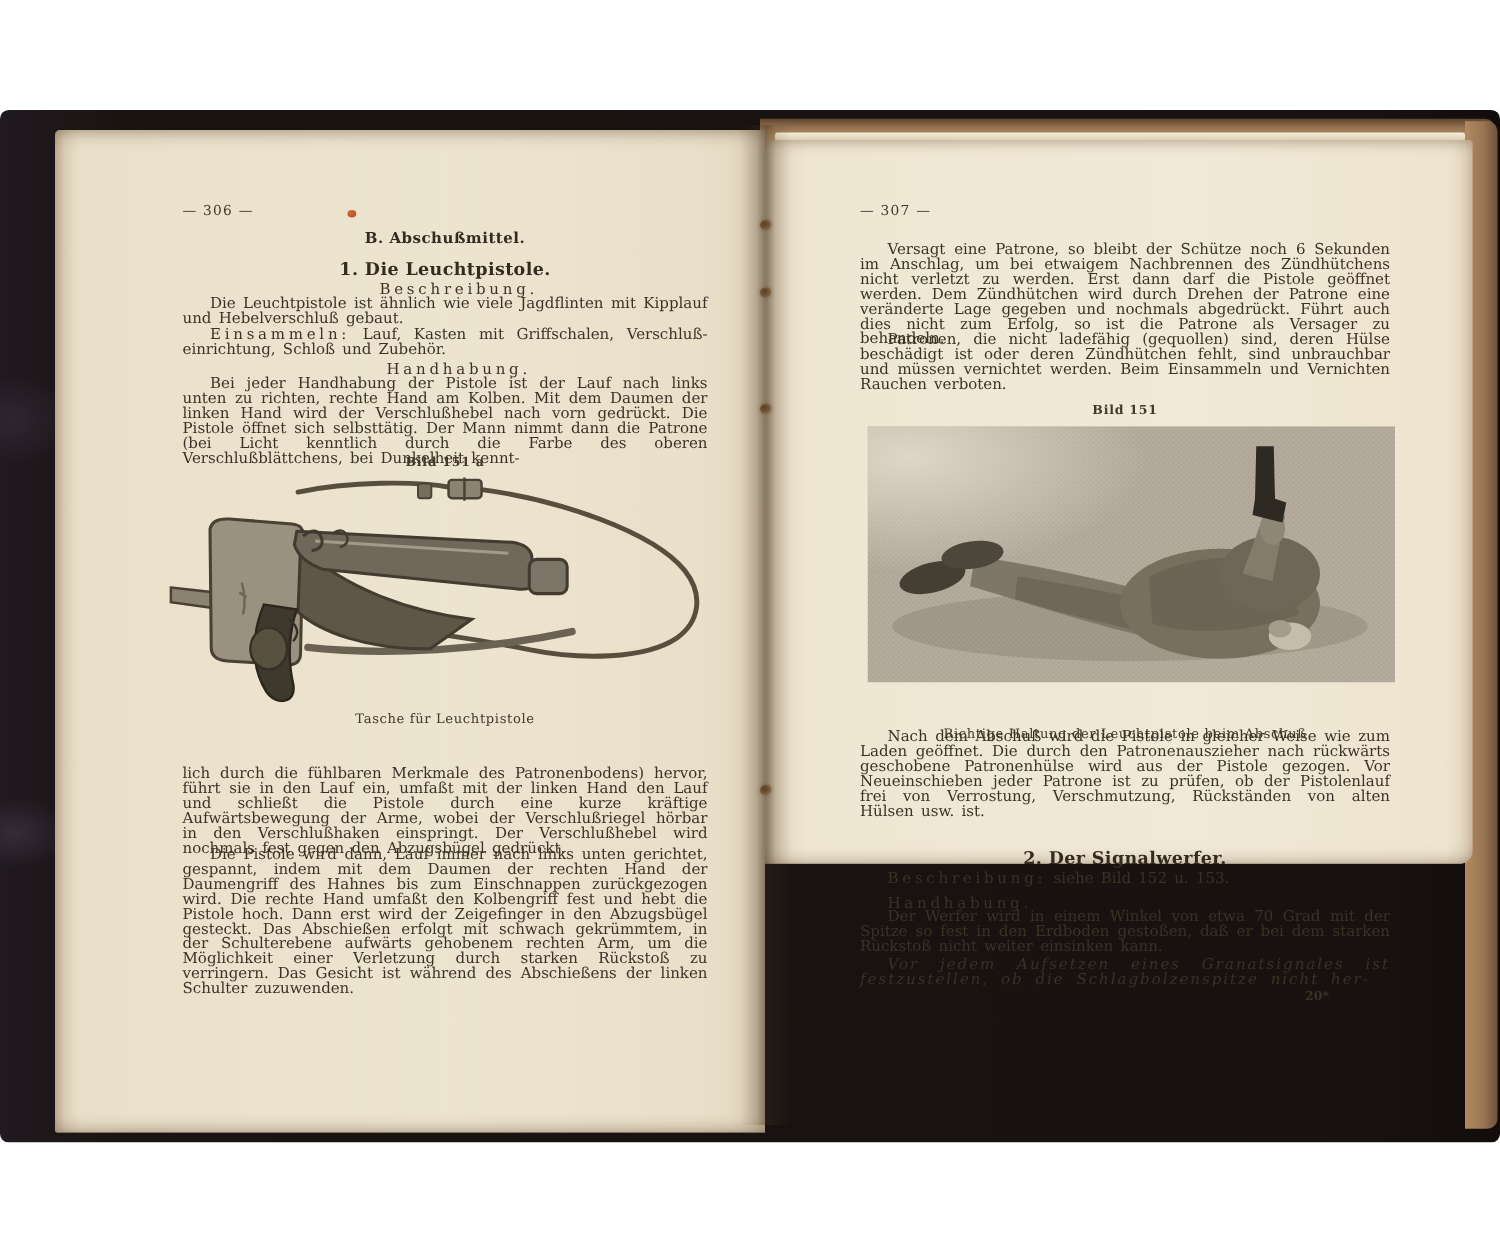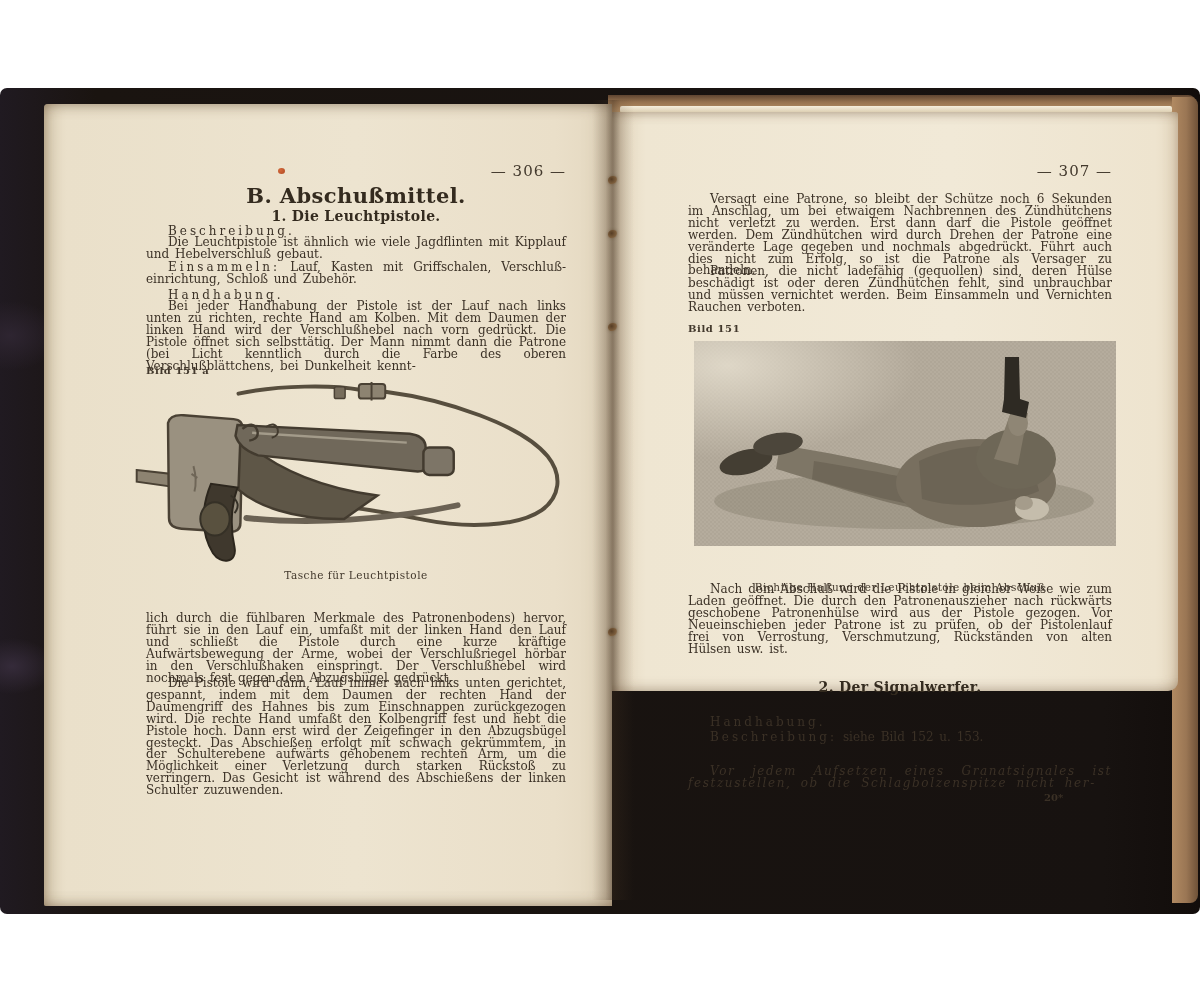--- a/index.html
+++ b/index.html
@@ -68,34 +68,34 @@
                rgba(58,43,28,.38) 50%, rgba(80,60,40,.14) 68%, rgba(80,60,40,0) 100%);
   }
   .stitch{
     position:absolute;left:608px;width:9px;height:8px;border-radius:50% 40% 55% 45%;
     background:radial-gradient(circle at 40% 40%, #563d24 0%, #7c5e3d 60%, rgba(140,110,80,.2) 100%);
     box-shadow:0 0 3px rgba(90,65,40,.5);
   }
 
   
   .blk{position:absolute;}
-  .col-l{left:102px;width:420px;}
+  .col-l{left:102px;width:420px;text-align:center;}
   .col-r{left:76px;width:424px;}
-  .pagenum{font-size:15px;letter-spacing:1px;text-align:right;color:#42382c;}
-  .h-main{font-size:21px;font-weight:bold;text-align:center;letter-spacing:.4px;color:#342b1f;}
+  .pagenum{font-size:11px;letter-spacing:1px;text-align:left;color:#42382c;}
+  .h-main{font-size:12px;font-weight:bold;text-align:center;letter-spacing:.4px;color:#342b1f;}
   .h-sub{font-size:14px;font-weight:bold;text-align:center;letter-spacing:.3px;color:#342b1f;}
   .spaced{letter-spacing:3px;}
   .lbl{font-size:12px;letter-spacing:3px;text-indent:22px;color:#3b3126;}
   .bt{
     font-size:12px;line-height:11.9px;text-align:justify;word-spacing:2px;
     color:#3b3126;
   }
   .ind{text-indent:22px;}
   .bt p,.bt{margin:0;}
-  .figlbl{font-size:10px;font-weight:bold;text-align:left;letter-spacing:.6px;color:#42382c;}
+  .figlbl{font-size:10px;font-weight:bold;text-align:center;letter-spacing:.6px;color:#42382c;}
   .figcap{font-size:10.5px;text-align:center;letter-spacing:.5px;color:#42382c;}
   .warn{letter-spacing:1.6px;word-spacing:4px;font-style:italic;}
   .sig{font-size:10px;font-weight:bold;color:#3b3126;}
   .ink-dot{
     position:absolute;width:7px;height:6px;border-radius:50%;
     background:radial-gradient(circle at 35% 35%, #d4683a, #b04a22);
   }
   svg{display:block;}
 </style>
 </head>
@@ -218,24 +218,25 @@
         </svg>
       </div>
 
       <div class="blk col-r figcap" style="top:469px;">Richtige Haltung der Leuchtpistole beim Abschuß</div>
 
       <div class="blk col-r bt ind" style="top:472px;">Nach dem Abschuß wird die Pistole in gleicher Weise wie zum Laden geöffnet. Die durch den Patronenauszieher nach rückwärts geschobene Patronenhülse wird aus der Pistole gezogen. Vor Neueinschieben jeder Patrone ist zu prüfen, ob der Pistolenlauf frei von Verrostung, Verschmutzung, Rückständen von alten Hülsen usw. ist.</div>
 
 
       <div class="blk col-r h-sub" style="top:567px;">2. Der Signalwerfer.</div>
 
-      <p class="blk col-r bt ind" style="top:620px;"><span class="spaced">Beschreibung:</span> <span>siehe Bild 152 u. 153.</span></p>
+      <p class="blk col-r bt ind" style="top:585px;"><span class="spaced">Beschreibung:</span> <span>siehe Bild 152 u. 153.</span></p>
 
       <div class="blk col-r lbl" style="top:603px;">Handhabung.</div>
 
+      <div class="blk col-r bt ind" style="top:616px;">Der Werfer wird in einem Winkel von etwa 70 Grad mit der Spitze so fest in den Erdboden gestoßen, daß er bei dem starken Rückstoß nicht weiter einsinken kann.</div>
 
       <div class="blk col-r bt ind warn" style="top:654px;">Vor jedem Aufsetzen eines Granatsignales ist festzustellen, ob die Schlagbolzenspitze nicht her-</div>
 
       <div class="blk sig" style="left:432px;top:680px;">20*</div>
     </div>
 
     <div class="gutter-shadow"></div>
     <div class="stitch" style="top:88px;"></div>
     <div class="stitch" style="top:142px;"></div>
     <div class="stitch" style="top:235px;"></div>

